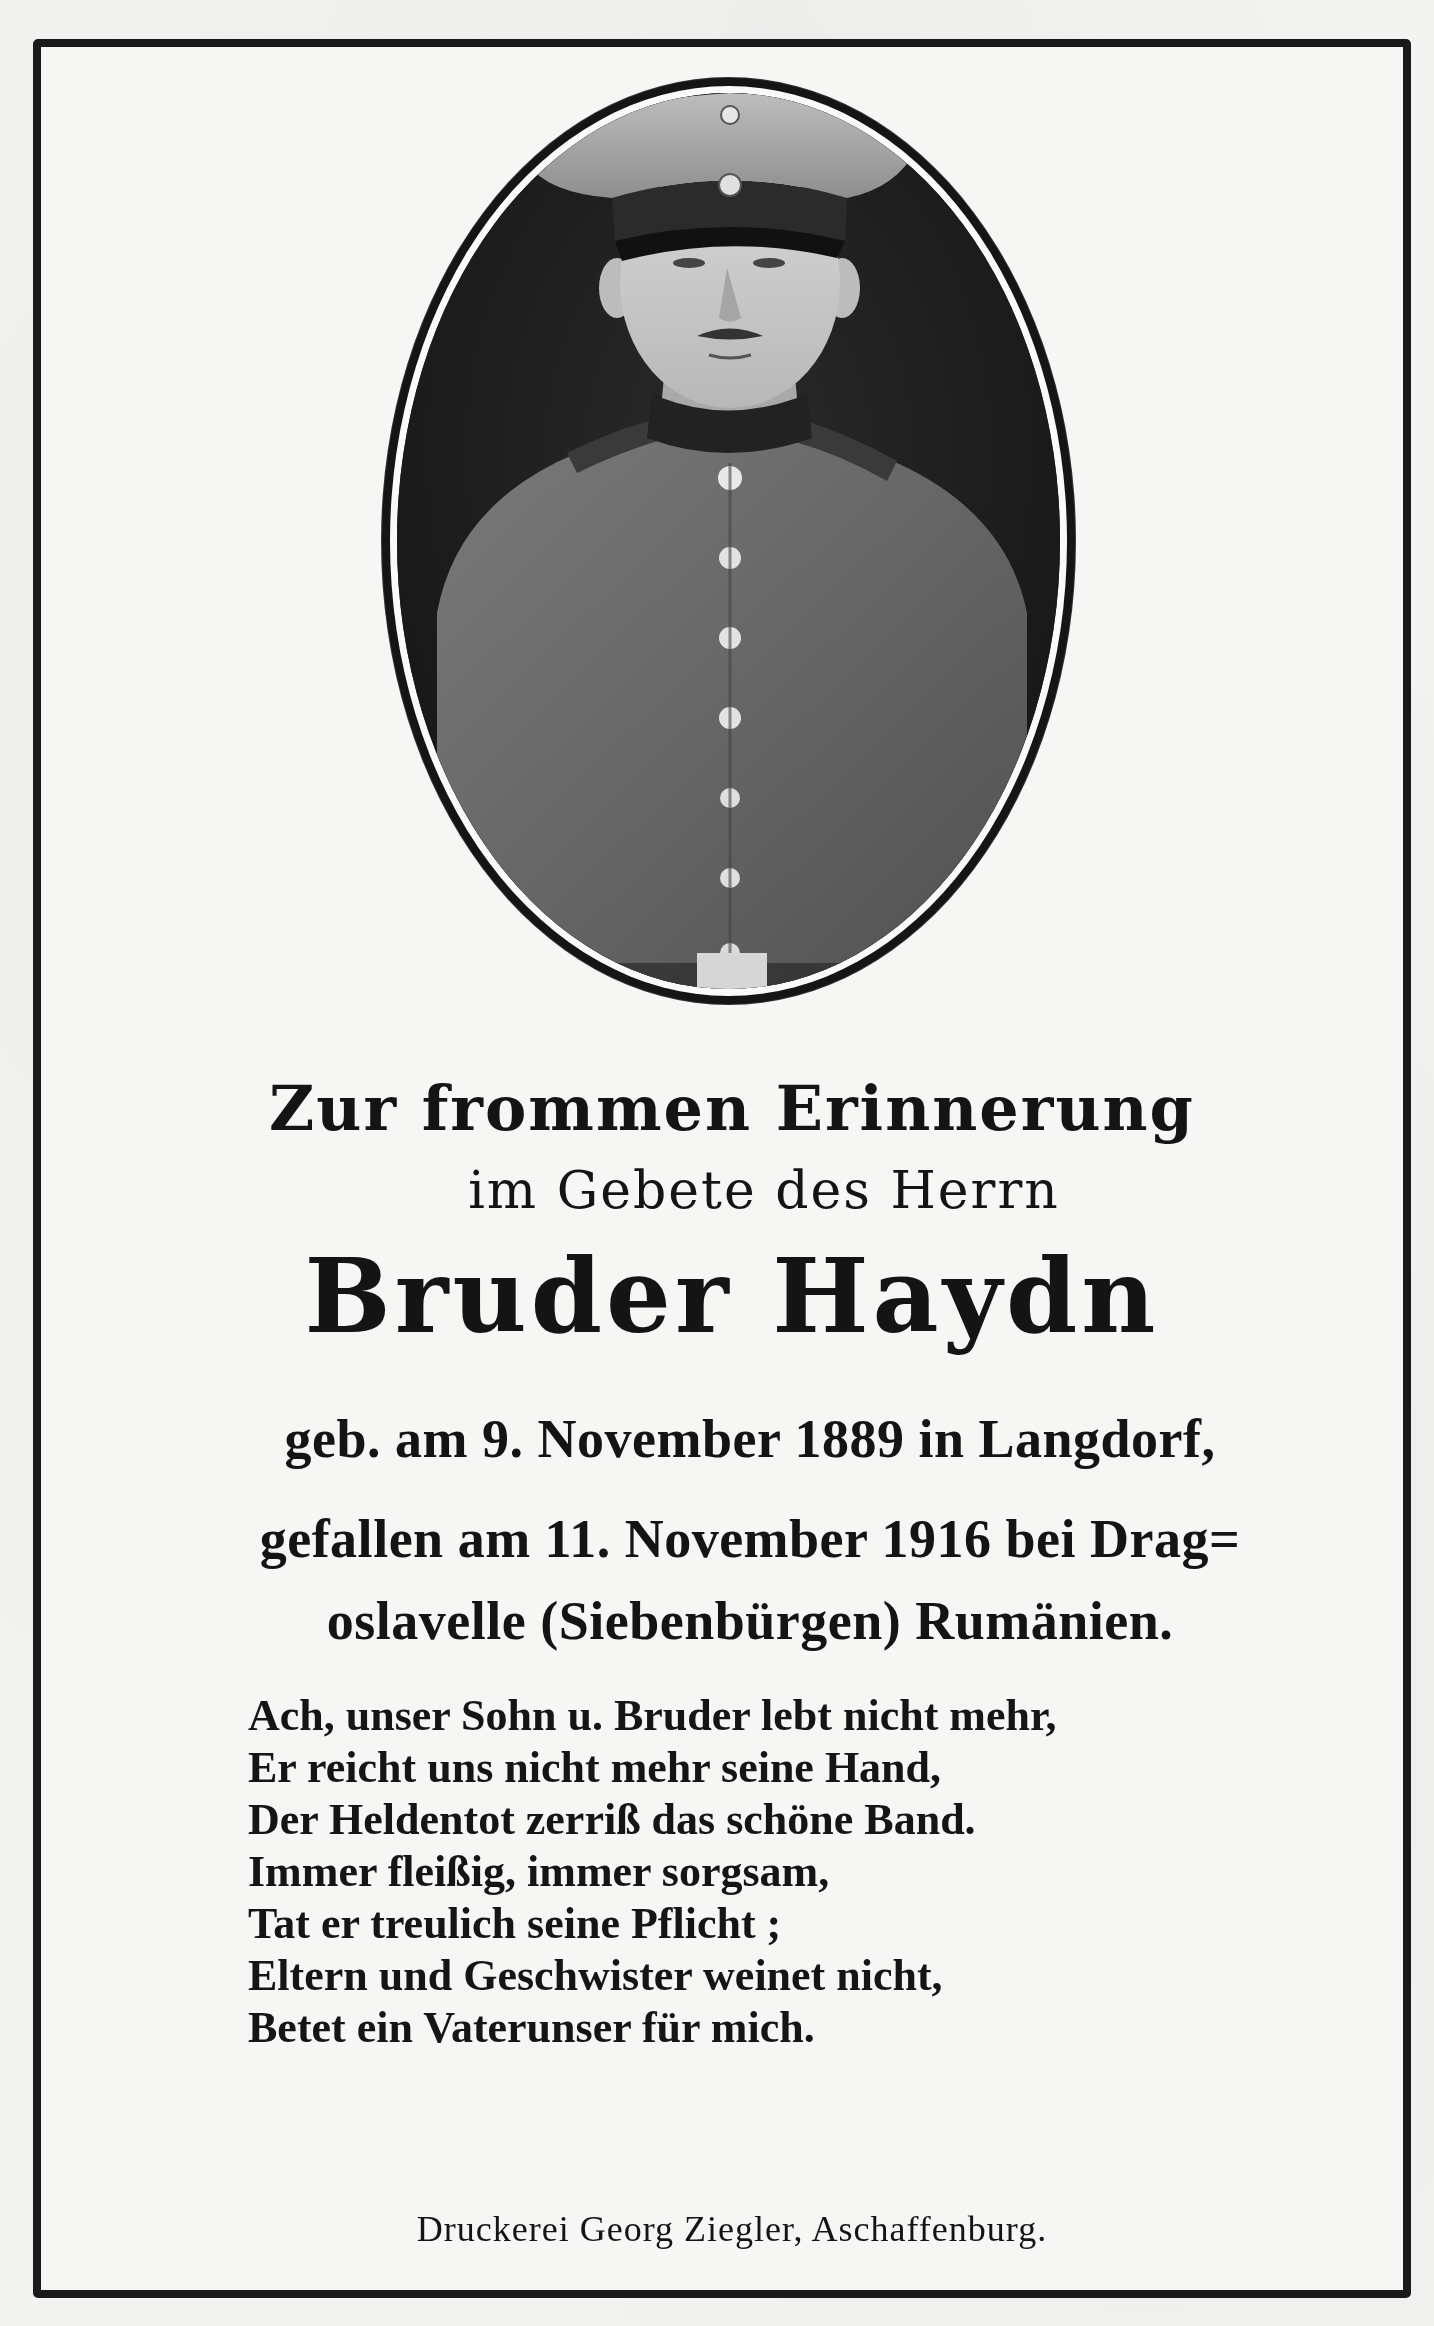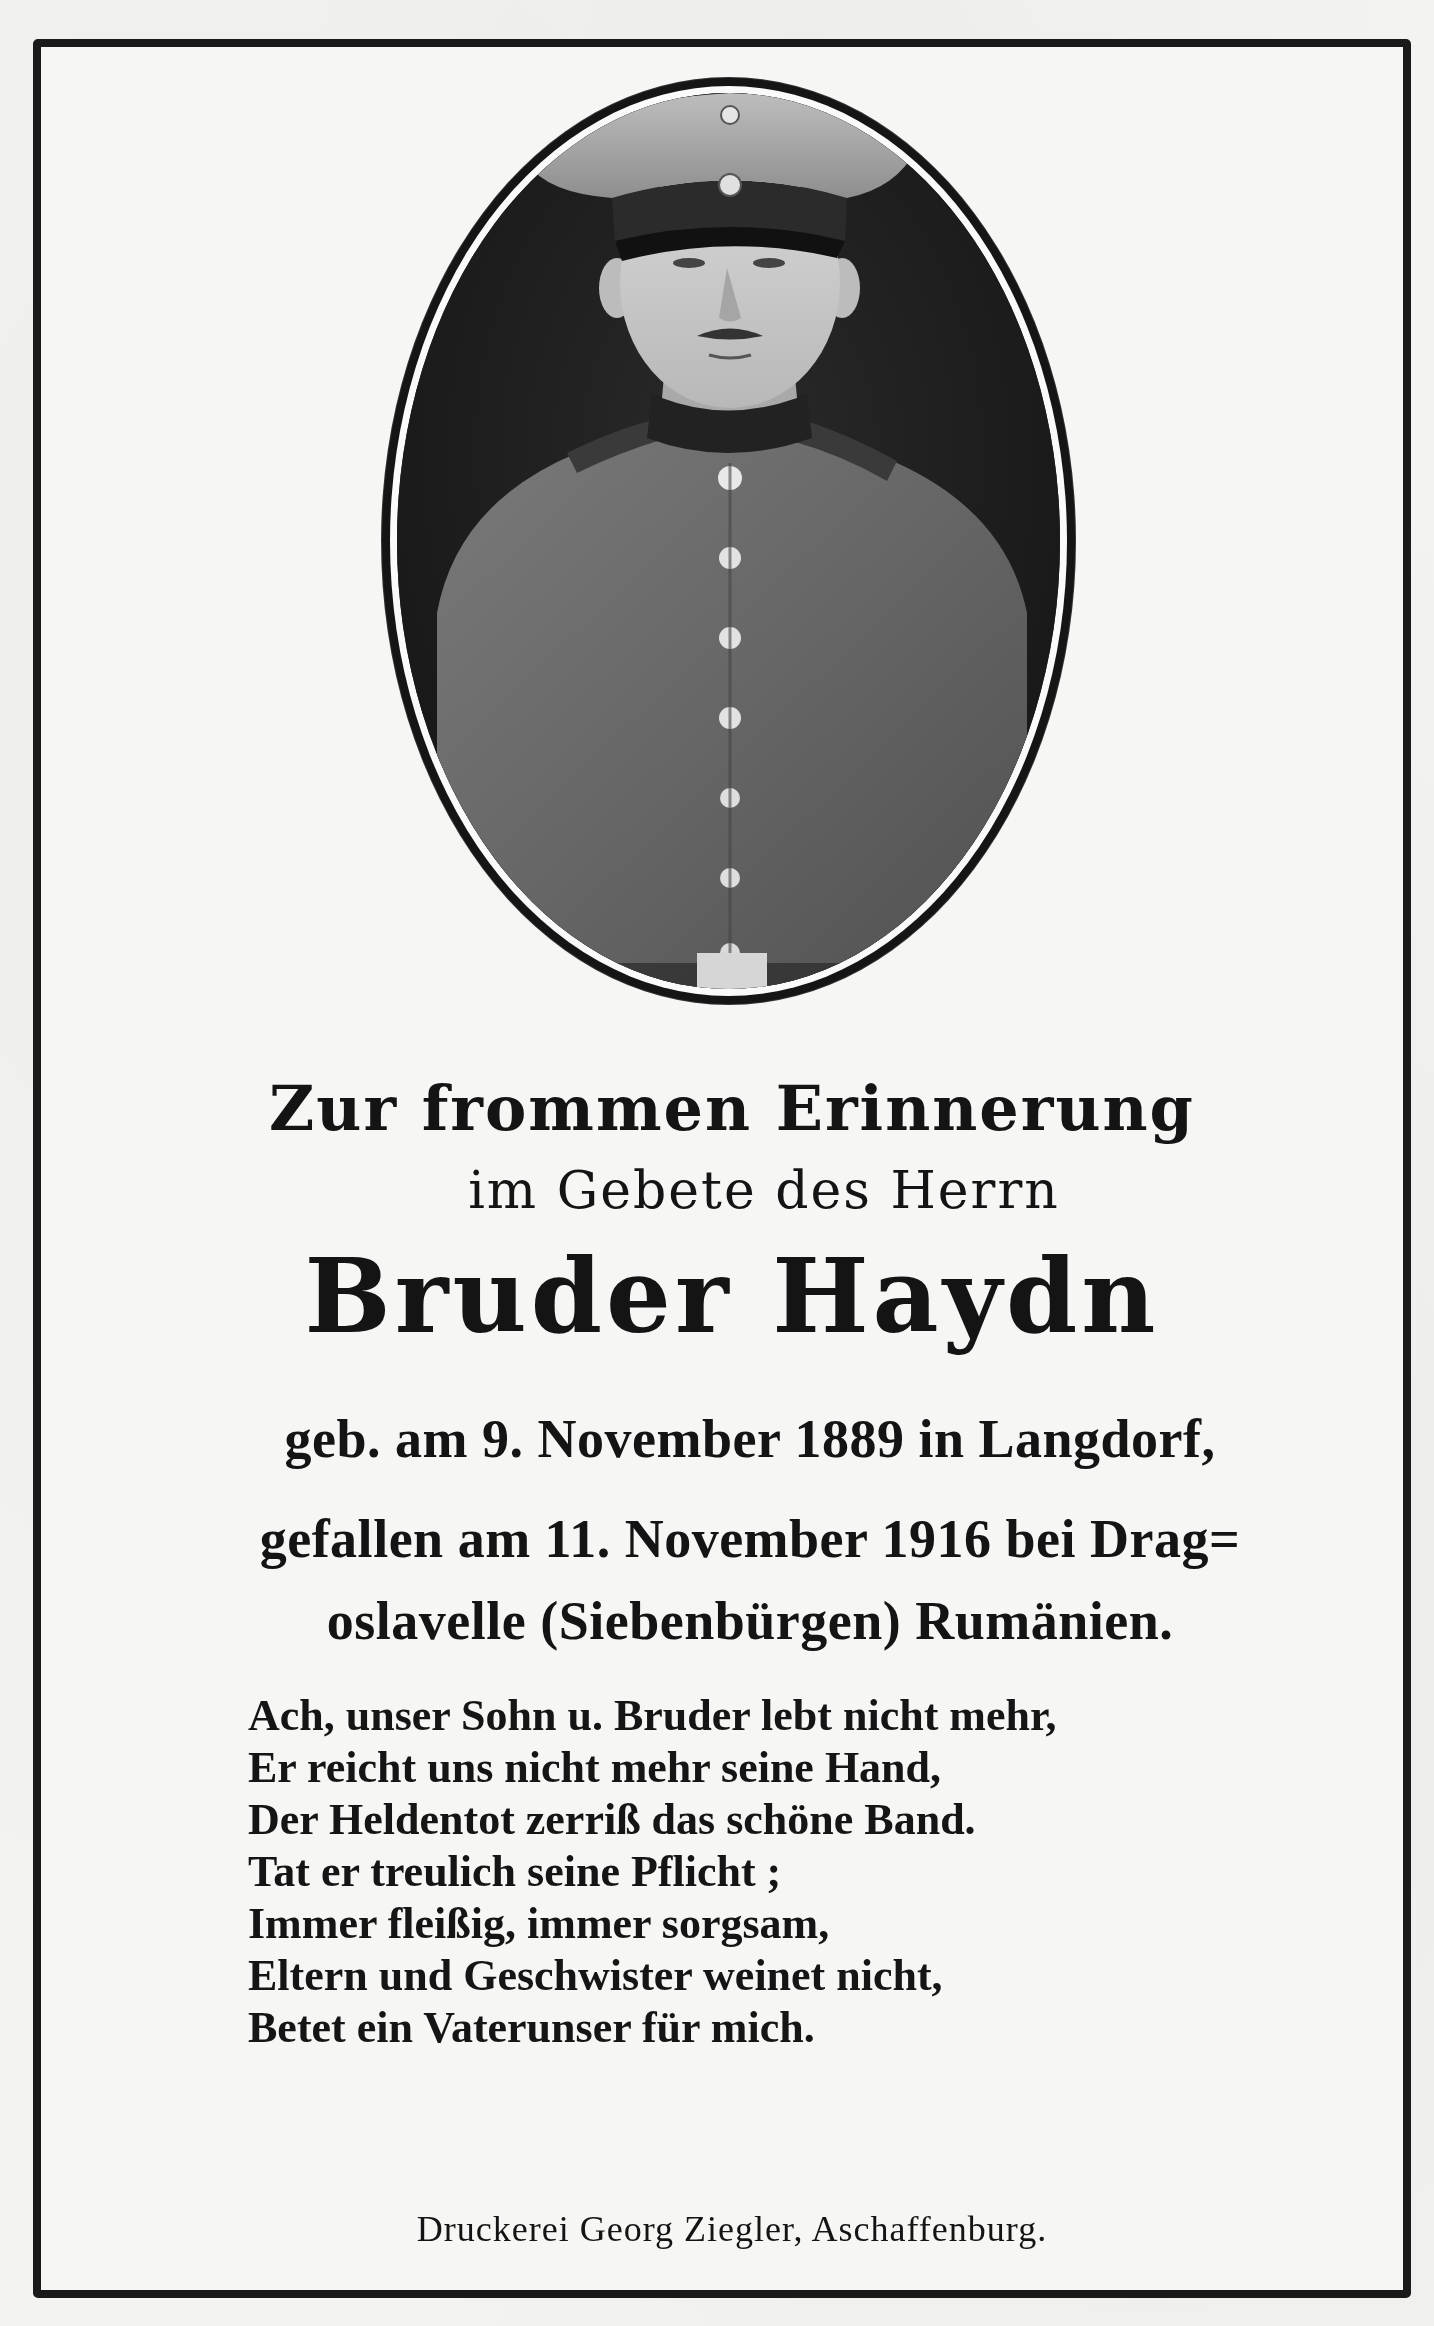--- a/index.html
+++ b/index.html
@@ -211,19 +211,19 @@
 <div class="text-block bio-line bio-1">geb. am 9. November 1889 in Langdorf,</div>
 
 <div class="text-block bio-line bio-2">gefallen am 11. November 1916 bei Drag=</div>
 
 <div class="text-block bio-line bio-3">oslavelle (Siebenbürgen) Rumänien.</div>
 
 <div class="verse">
   <span class="verse-line">Ach, unser Sohn u. Bruder lebt nicht mehr,</span>
   <span class="verse-line">Er reicht uns nicht mehr seine Hand,</span>
   <span class="verse-line">Der Heldentot zerriß  das schöne Band.</span>
+  <span class="verse-line">Immer fleißig, immer sorgsam,</span>
   <span class="verse-line">Tat er treulich seine Pflicht ;</span>
-  <span class="verse-line">Immer fleißig, immer sorgsam,</span>
   <span class="verse-line">Eltern und Geschwister weinet nicht,</span>
   <span class="verse-line">Betet ein Vaterunser für mich.</span>
 </div>
 
 <div class="text-block printer-line">Druckerei Georg Ziegler, Aschaffenburg.</div>
 
 </body></html>

